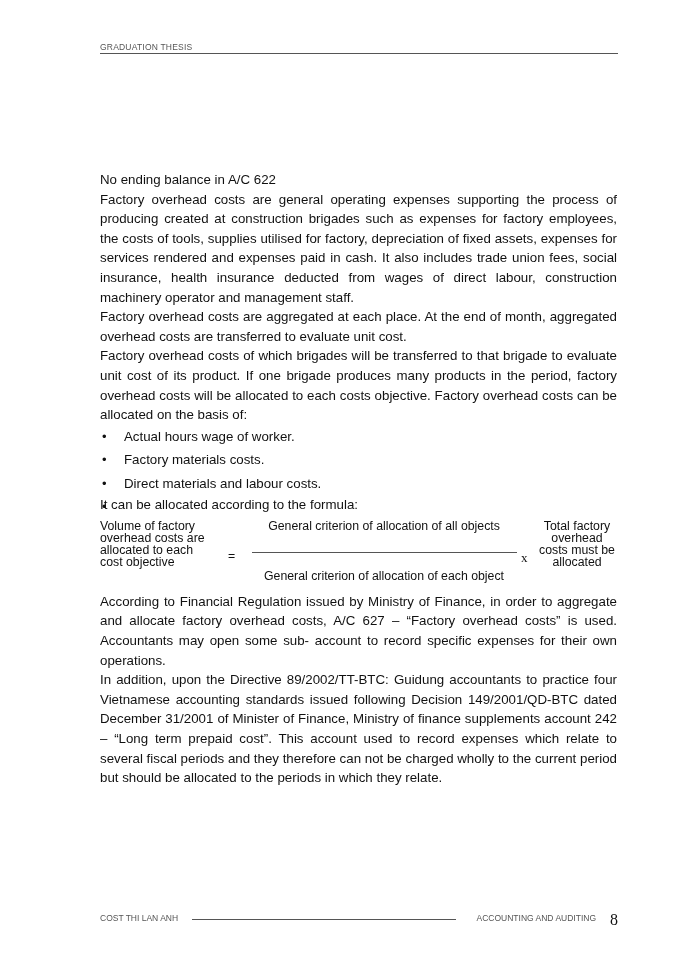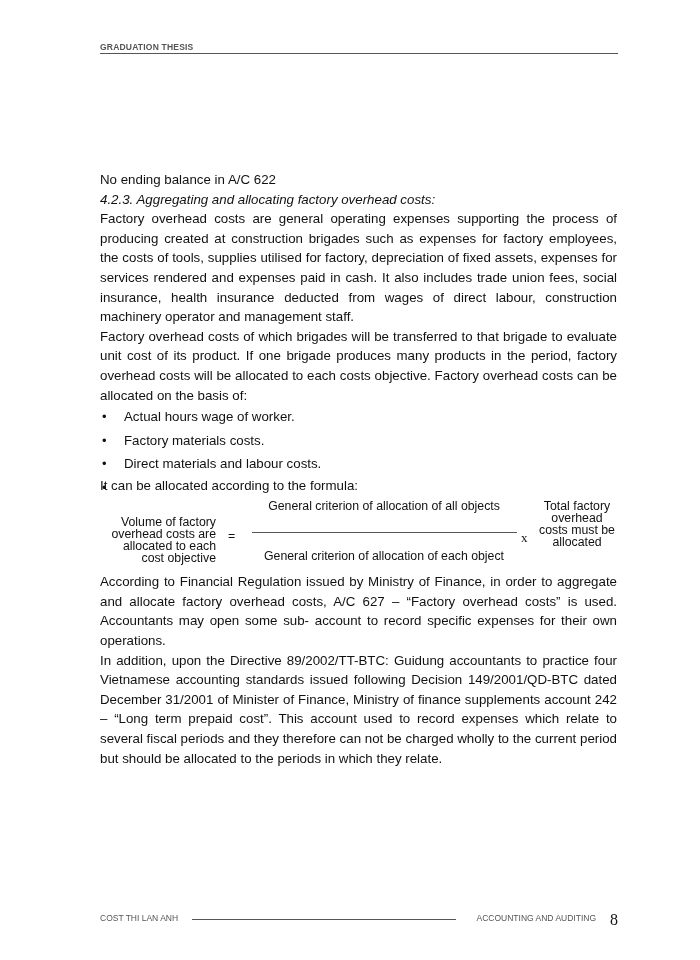--- a/index.html
+++ b/index.html
@@ -1,30 +1,30 @@
 <!DOCTYPE html>
 <html><head>
 <meta charset="utf-8">
 <style>
   html, body { margin:0; padding:0; background:#ffffff; }
   body { width:700px; height:960px; position:relative; overflow:hidden;
          font-family:"Liberation Sans", sans-serif; color:#111; }
   .header { position:absolute; left:100px; top:40px; width:518px; height:13px;
-            border-bottom:1px solid #555; font-size:8.5px; color:#555; letter-spacing:0.2px;font-weight:bold; }
+            border-bottom:1px solid #555; font-size:8.5px; color:#555; letter-spacing:0.2px; }
   .header .left { position:absolute; left:0; top:2px; }
   .header .right { position:absolute; right:0; top:2px; }
   .content { position:absolute; left:100px; top:170px; width:517px;
              font-size:13.3px; line-height:19.6px; text-align:justify; }
   .content p { margin:0; }
   .italic { font-style:italic; }
   ul.bullets { list-style:none; margin:0; padding:0; }
   ul.bullets li { position:relative; padding-left:24px; line-height:23.5px; }
   ul.bullets li .bullet { position:absolute; left:2px; top:0; font-size:13px; }
   .formula { position:relative; height:66px; margin-top:5px; margin-bottom:6px; font-size:12.3px; line-height:12px; }
-  .formula .lhs { position:absolute; left:0; top:16px; width:116px; text-align:right; }
+  .formula .lhs { position:absolute; left:0; top:0; width:116px; text-align:left; }
   .formula .eq { position:absolute; left:128px; top:30px; }
   .formula .num { position:absolute; left:150px; top:0; width:268px; text-align:center; }
   .formula .bar { position:absolute; left:152px; top:32px; width:265px; border-top:1px solid #555; }
   .formula .den { position:absolute; left:150px; top:50px; width:268px; text-align:center; }
   .formula .times { position:absolute; left:421px; top:32px; font-family:"Liberation Serif", serif; font-size:13px; }
   .formula .rhs { position:absolute; left:436px; top:0; width:82px; text-align:center; }
   .footer { position:absolute; left:100px; top:913px; width:518px; height:14px; font-size:8.5px; color:#555; }
   .footer .left { position:absolute; left:0; top:0; }
   .footer .line { position:absolute; left:92px; right:162px; top:6px; border-top:1px solid #555; }
   .footer .right { position:absolute; right:22px; top:0; }
@@ -32,22 +32,22 @@
 </style>
 </head>
 <body>
 
 <div class="header">
   <span class="left">GRADUATION THESIS</span>
 </div>
 
 <div class="content">
   <p>No ending balance in A/C 622</p>
-  <p class="italic">4.2.3. Aggregating and allocating factory overhead costs:</p>
   <p>Factory overhead costs are general operating expenses supporting the process of producing created at construction brigades such as expenses for factory employees, the costs of tools, supplies utilised for factory, depreciation of fixed assets, expenses for services rendered and expenses paid in cash. It also includes trade union fees, social insurance, health insurance deducted from wages of direct labour, construction machinery operator and management staff.</p>
+  <p>Factory overhead costs are aggregated at each place. At the end of month, aggregated overhead costs are transferred  to evaluate unit cost.</p>
   <p>Factory overhead costs of which brigades will be transferred to that brigade to evaluate unit cost of its product. If one brigade produces many products in the period, factory overhead costs  will be allocated to each costs objective. Factory overhead costs can be allocated  on the basis of:</p>
   <ul class="bullets">
     <li><span class="bullet">•</span><span>Actual hours wage of worker.</span></li>
     <li><span class="bullet">•</span><span>Factory materials costs.</span></li>
     <li><span class="bullet">•</span><span>Direct materials and labour costs.</span></li>
     <li><span class="bullet">•</span></li>
   </ul>
   <p>It can be allocated according to the formula:</p>
 
   <div class="formula">

